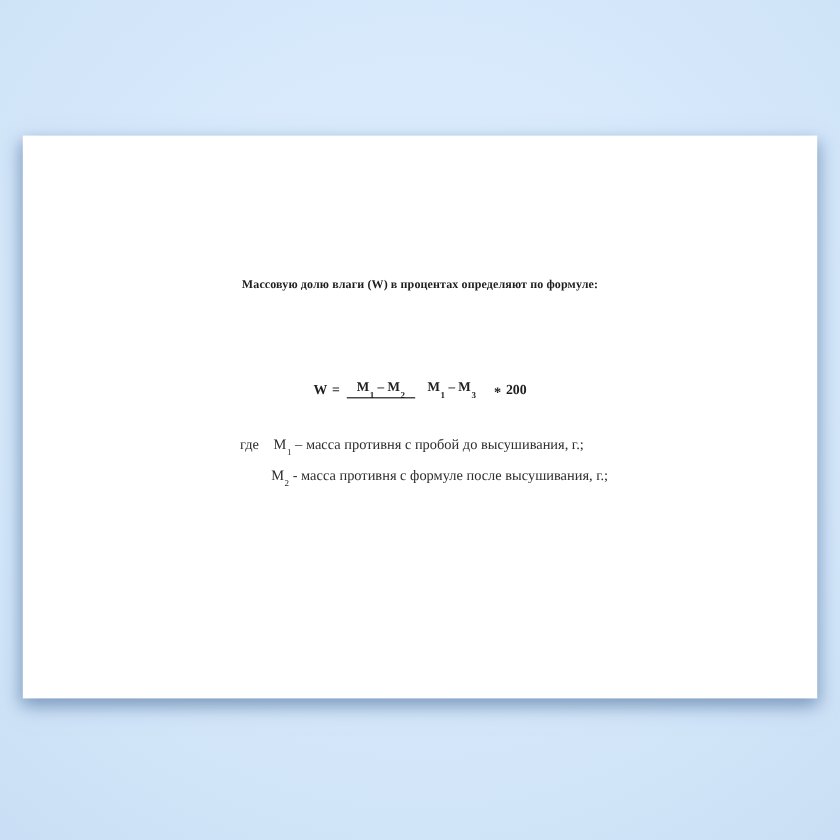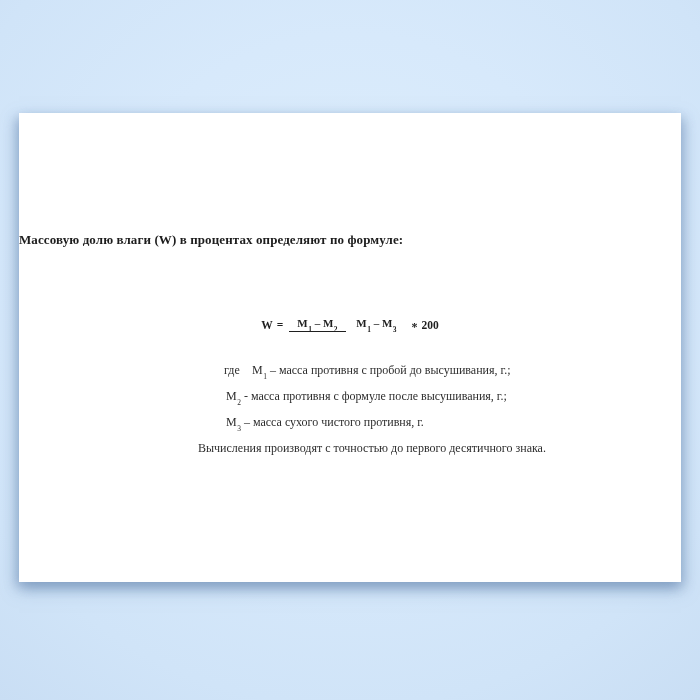--- a/index.html
+++ b/index.html
@@ -8,21 +8,22 @@
     background: radial-gradient(circle at 50% 40%, #ddeefc 0%, #d7e9fb 45%, #d0e4f8 78%, #c9def4 100%);
     font-family: "Liberation Serif", serif;
   }
   .paper {
     position: absolute; left: 19px; top: 113px; width: 662px; height: 469px;
     background: #ffffff;
     box-shadow: 0 7px 16px rgba(108, 140, 180, 0.50), -4px 5px 10px rgba(108, 140, 180, 0.35), 4px 5px 10px rgba(108, 140, 180, 0.30);
   }
   .doc-title {
     position: absolute; top: 119px; left: 0; width: 100%;
-    font-size: 13px; font-weight: bold; color: #1d1d1d;
+    text-align: center;
+    font-size: 10px; font-weight: bold; color: #1d1d1d;
     letter-spacing: 0.1px;
   }
   .formula {
     position: absolute; top: 204px; left: 0; width: 100%;
     display: flex; justify-content: center; align-items: center;
     font-size: 11.5px; font-weight: bold; color: #1f1f1f;
   }
   .formula .lhs { margin-right: 4px; }
   .formula .eq  { margin-right: 6px; }
   .frac { display: inline-block; text-align: right; font-size: 11px; }
@@ -32,21 +33,21 @@
     margin: 0 4px 0 7px; position: relative; top: 3px; font-size: 12px;
   }
   sub.idx {
     font-size: 7.5px; font-weight: inherit;
     position: relative; bottom: -2px; margin-left: 0.5px;
   }
   .where-block {
     position: absolute; left: 181px; top: 250px;
     font-size: 12px; color: #2d2d2d;
   }
-  .where-row { height: 14px; margin-bottom: 12px; white-space: nowrap; margin-left: 24px; }
+  .where-row { height: 14px; margin-bottom: 12px; white-space: nowrap; }
   .where-row .prefix { display: inline-block; width: 28px; }
   .where-row.indented { margin-left: 26px; }
   .where-row .sym { }
   .where-row .desc { margin-left: 3px; }
   .note-line {
     position: absolute; left: 179px; top: 328px;
     font-size: 12px; color: #2d2d2d; white-space: nowrap;
   }
 </style>
 </head>
@@ -67,20 +68,16 @@
     <span>200</span>
   </div>
 
   <div class="where-block">
     <div class="where-row">
       <span class="prefix">где</span><span class="sym">М</span><sub class="idx">1</sub><span class="desc">– масса противня с пробой до высушивания, г.;</span>
     </div>
     <div class="where-row indented">
       <span class="sym">М</span><sub class="idx">2</sub><span class="desc">- масса противня с формуле после высушивания, г.;</span>
     </div>
-    <div class="where-row indented">
-      <span class="sym">М</span><sub class="idx">3</sub><span class="desc">– масса сухого чистого противня, г.</span>
-    </div>
   </div>
 
-  <div class="note-line">Вычисления производят с точностью до первого десятичного знака.</div>
 
 </div>
 
 </body></html>

